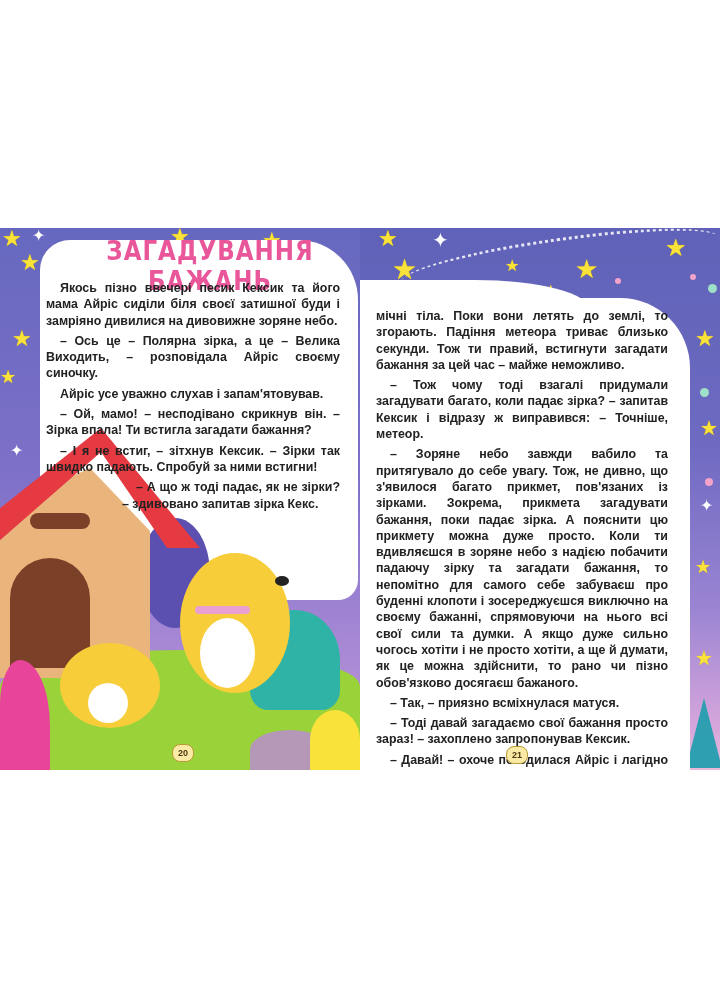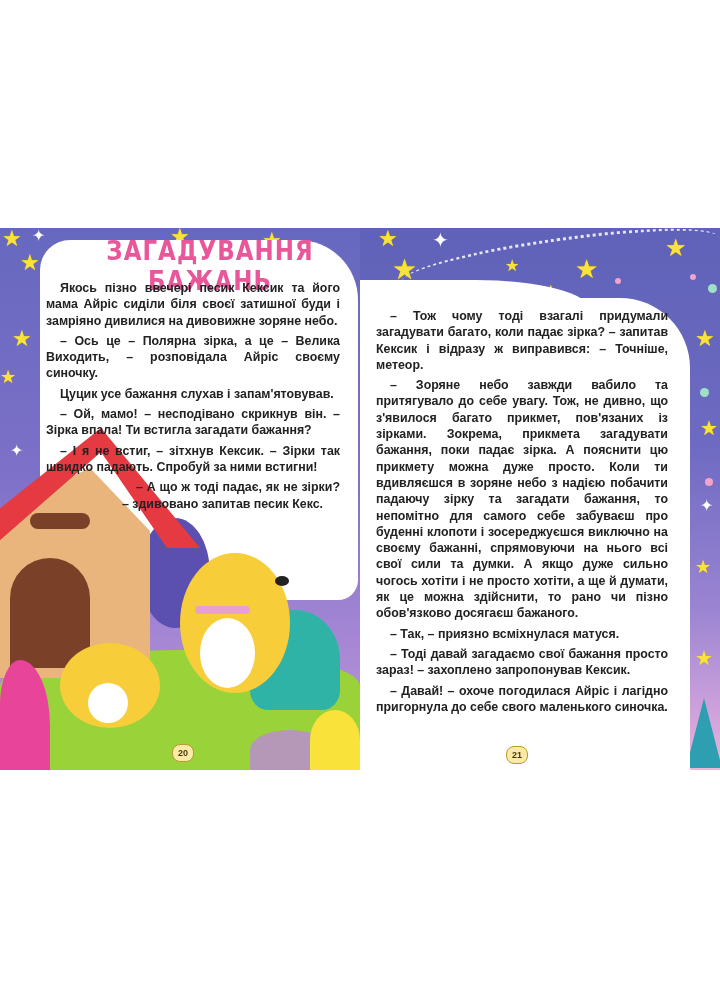--- a/index.html
+++ b/index.html
@@ -78,24 +78,24 @@
       <div class="dog" style="left:60px;top:215px;width:100px;height:85px;"></div>
       <div class="dog-white" style="left:88px;top:255px;width:40px;height:40px;"></div>
       <div class="bush-pink"></div>
       <div class="rock"></div>
       <div class="yellow-bush"></div>
     </div>
 
     <div class="text left-text">
       <p class="ind">Якось пізно ввечері песик Кексик та його мама Айріс сиділи біля своєї затишної буди і замріяно дивилися на дивовижне зоряне небо.</p>
       <p class="ind">– Ось це – Полярна зірка, а це – Велика Виходить, – розповідала Айріс своєму синочку.</p>
-      <p class="ind">Цуцик усе бажання слухав і запам'ятовував.</p>
+      <p class="ind">Айріс усе уважно слухав і запам'ятовував.</p>
       <p class="ind">– Ой, мамо! – несподівано скрикнув він. – Зірка впала! Ти встигла загадати бажання?</p>
       <p class="ind">– І я не встиг, – зітхнув Кексик. – Зірки так швидко падають. Спробуй за ними встигни!</p>
-      <p class="ind" style="margin-left:80px;">– А що ж тоді падає, як не зірки? – здивовано запитав песик Кекс.</p>
+      <p class="ind" style="margin-left:80px;">– А що ж тоді падає, як не зірки? – здивовано запитав зірка Кекс.</p>
     </div>
 
     <div class="pagenum pagenum-left">20</div>
   </div>
 
   <div class="page page-right">
     <div class="meteor"></div>
     <span class="sparkle" style="left:72px;top:2px;font-size:20px;">✦</span>
     <span class="star" style="left:18px;top:0px;">★</span>
     <span class="star" style="left:32px;top:28px;font-size:28px;">★</span>
@@ -113,20 +113,21 @@
     <div class="dot" style="left:330px;top:46px;background:#f3a3c9;"></div>
     <div class="dot" style="left:348px;top:56px;width:9px;height:9px;background:#9fe0c8;"></div>
     <div class="dot" style="left:340px;top:160px;width:9px;height:9px;background:#9fe0c8;"></div>
     <div class="dot" style="left:345px;top:250px;width:8px;height:8px;background:#f3a3c9;"></div>
     <div class="tree" style="left:326px;top:470px;"></div>
 
     <div class="cloud-right-top"></div>
     <div class="cloud-right"></div>
 
     <div class="text right-text">
+      <p>мічні тіла. Поки вони летять до землі, то згорають. Падіння метеора триває близько секунди. Тож ти правий, встигнути загадати бажання за цей час – майже неможливо.</p>
       <p class="ind">– Тож чому тоді взагалі придумали загадувати багато, коли падає зірка? – запитав Кексик і відразу ж виправився: – Точніше, метеор.</p>
       <p class="ind">– Зоряне небо завжди вабило та притягувало до себе увагу. Тож, не дивно, що з'явилося багато прикмет, пов'язаних із зірками. Зокрема, прикмета загадувати бажання, поки падає зірка. А пояснити цю прикмету можна дуже просто. Коли ти вдивляєшся в зоряне небо з надією побачити падаючу зірку та загадати бажання, то непомітно для самого себе забуваєш про буденні клопоти і зосереджуєшся виключно на своєму бажанні, спрямовуючи на нього всі свої сили та думки. А якщо дуже сильно чогось хотіти і не просто хотіти, а ще й думати, як це можна здійснити, то рано чи пізно обов'язково досягаєш бажаного.</p>
       <p class="ind">– Так, – приязно всміхнулася матуся.</p>
       <p class="ind">– Тоді давай загадаємо свої бажання просто зараз! – захоплено запропонував Кексик.</p>
       <p class="ind">– Давай! – охоче погодилася Айріс і лагідно пригорнула до себе свого маленького синочка.</p>
     </div>
 
     <div class="pagenum pagenum-right">21</div>
   </div>
 </div>

